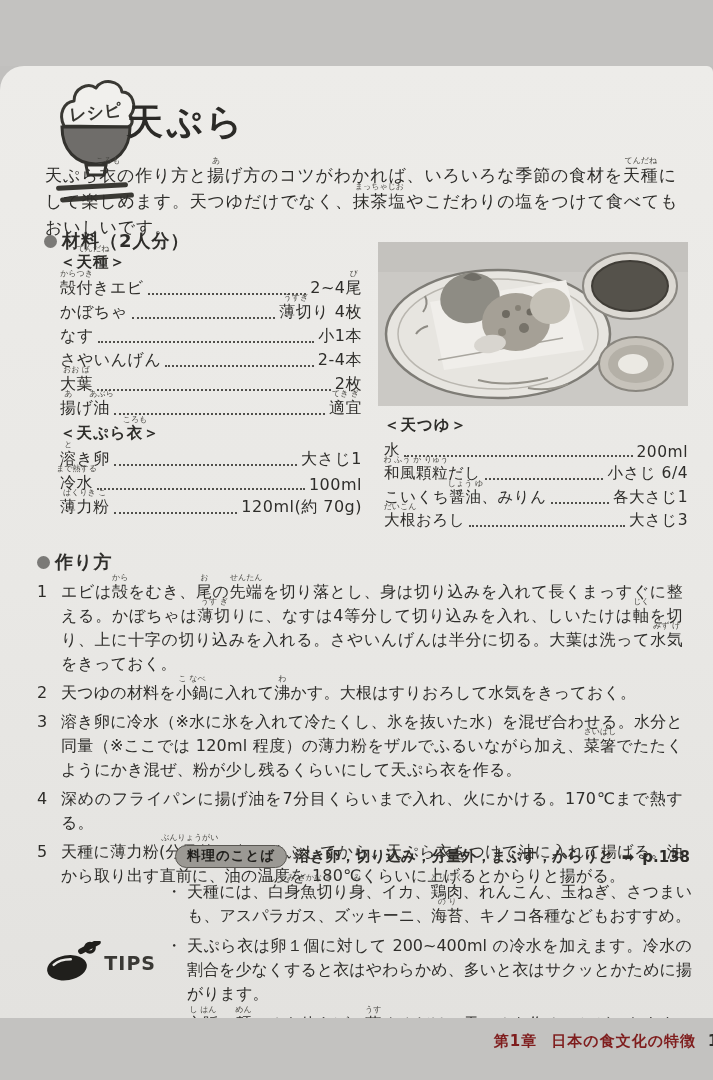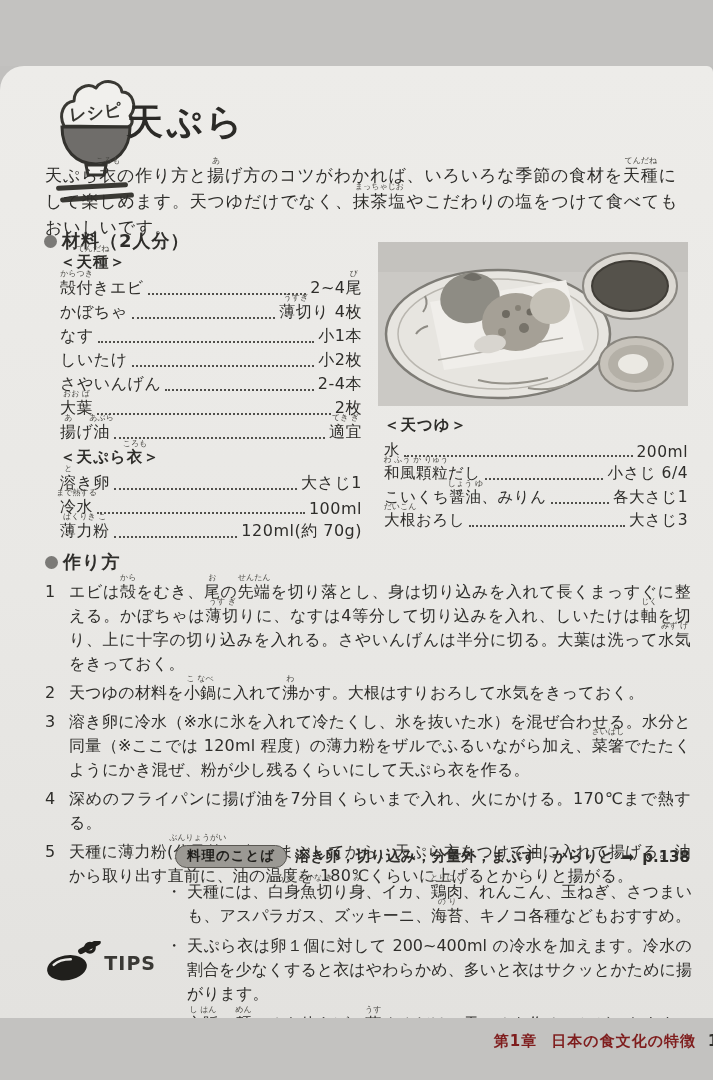--- a/index.html
+++ b/index.html
@@ -38,21 +38,21 @@
   .ing-row { display:flex; align-items:flex-end; height:24px; font-size:16px; }
   .ing-name { white-space:nowrap; letter-spacing:0.5px; }
   .leader { flex:1; border-bottom:2px dotted #504f4b; margin:0 4px 4px 4px; min-width:12px; }
   .ing-amt { white-space:nowrap; letter-spacing:0.5px; }
 
   .photo { position:absolute; left:378px; top:176px; width:310px; height:164px; }
   .tentsuyu-col { position:absolute; left:384px; top:349px; width:304px; }
   .tentsuyu-col .ing-row { height:23.5px; font-size:15.5px; }
   .tentsuyu-col .group-label { height:22px; }
 
-  .steps { position:absolute; left:45px; top:484px; width:646px; }
+  .steps { position:absolute; left:37px; top:484px; width:646px; }
   .steps .sec-heading { margin-bottom:6px; }
   .step { display:flex; gap:11px; margin-bottom:5px; font-size:16px; line-height:24px; }
   .step-num { width:13px; flex:none; }
   .step-text { flex:1; text-align:justify; letter-spacing:0.2px; }
 
   .cooking-words { position:absolute; right:23px; top:779px; display:flex; align-items:center; gap:8px;
                    font-size:15px; font-weight:600; white-space:nowrap; }
   .cw-badge { background:#9b9994; color:#21201d; border:1.5px solid #5a5853; border-radius:12px;
               padding:1px 11px 2px; font-size:13.5px; font-weight:bold; letter-spacing:1px; }
   .cw-arrow { font-size:15px; }
@@ -102,25 +102,20 @@
     </div>
     <div class="ing-row">
       <span class="ing-name">かぼちゃ</span>
       <span class="leader"></span>
       <span class="ing-amt"><ruby>薄切<rt>うすぎ</rt></ruby>り 4枚</span>
     </div>
     <div class="ing-row">
       <span class="ing-name">なす</span>
       <span class="leader"></span>
       <span class="ing-amt">小1本</span>
-    </div>
-    <div class="ing-row">
-      <span class="ing-name">しいたけ</span>
-      <span class="leader"></span>
-      <span class="ing-amt">小2枚</span>
     </div>
     <div class="ing-row">
       <span class="ing-name">さやいんげん</span>
       <span class="leader"></span>
       <span class="ing-amt">2-4本</span>
     </div>
     <div class="ing-row">
       <span class="ing-name"><ruby>大葉<rt>おお ば</rt></ruby></span>
       <span class="leader"></span>
       <span class="ing-amt">2枚</span>

